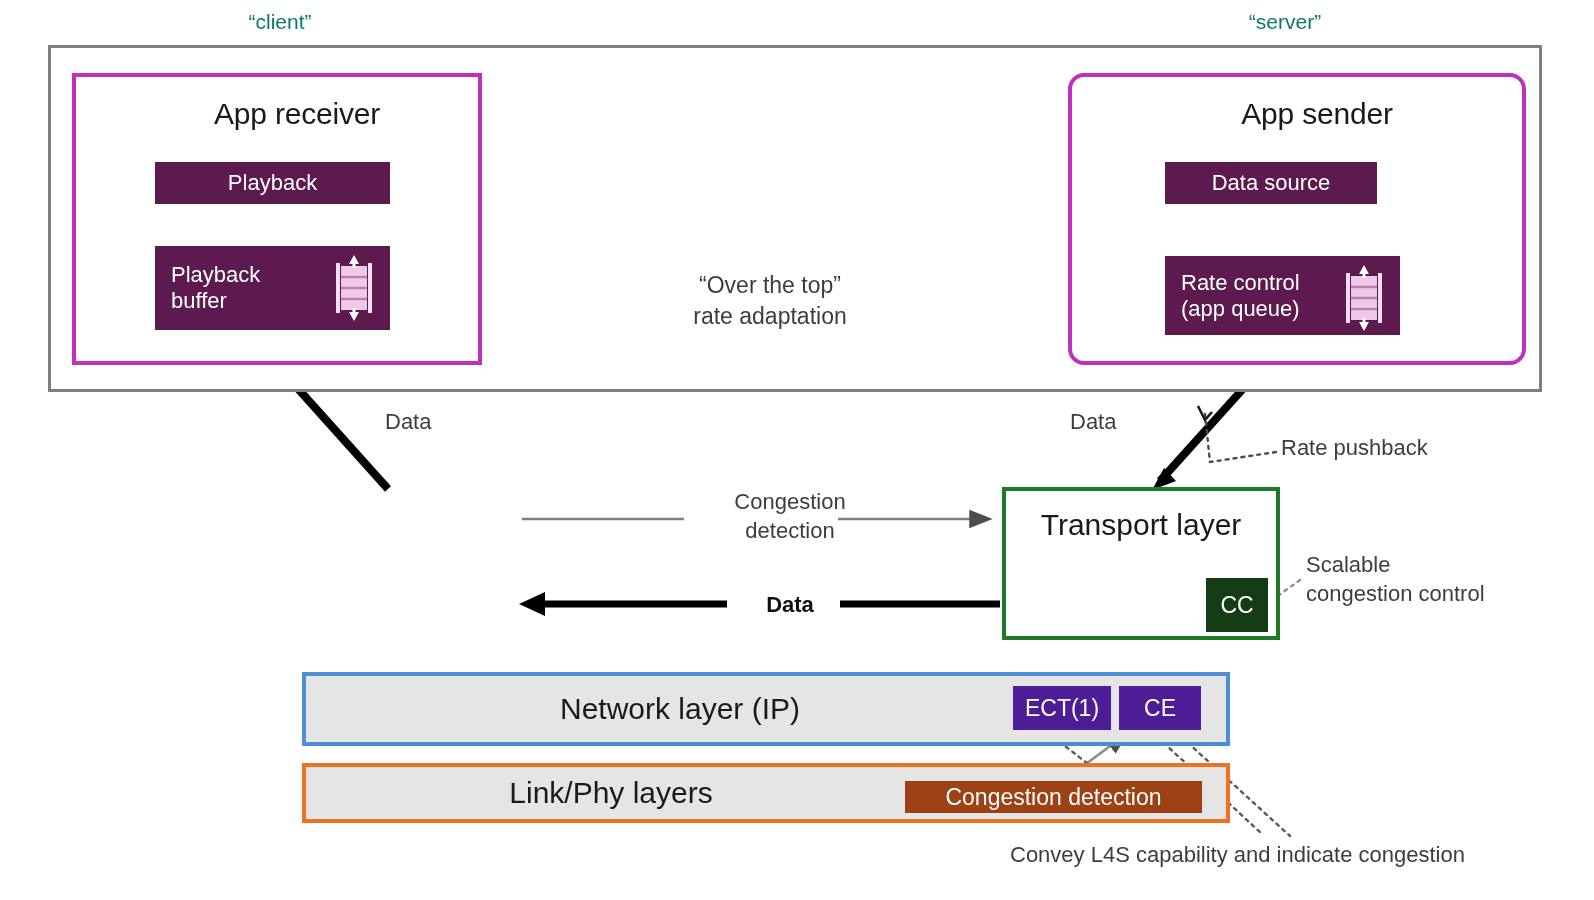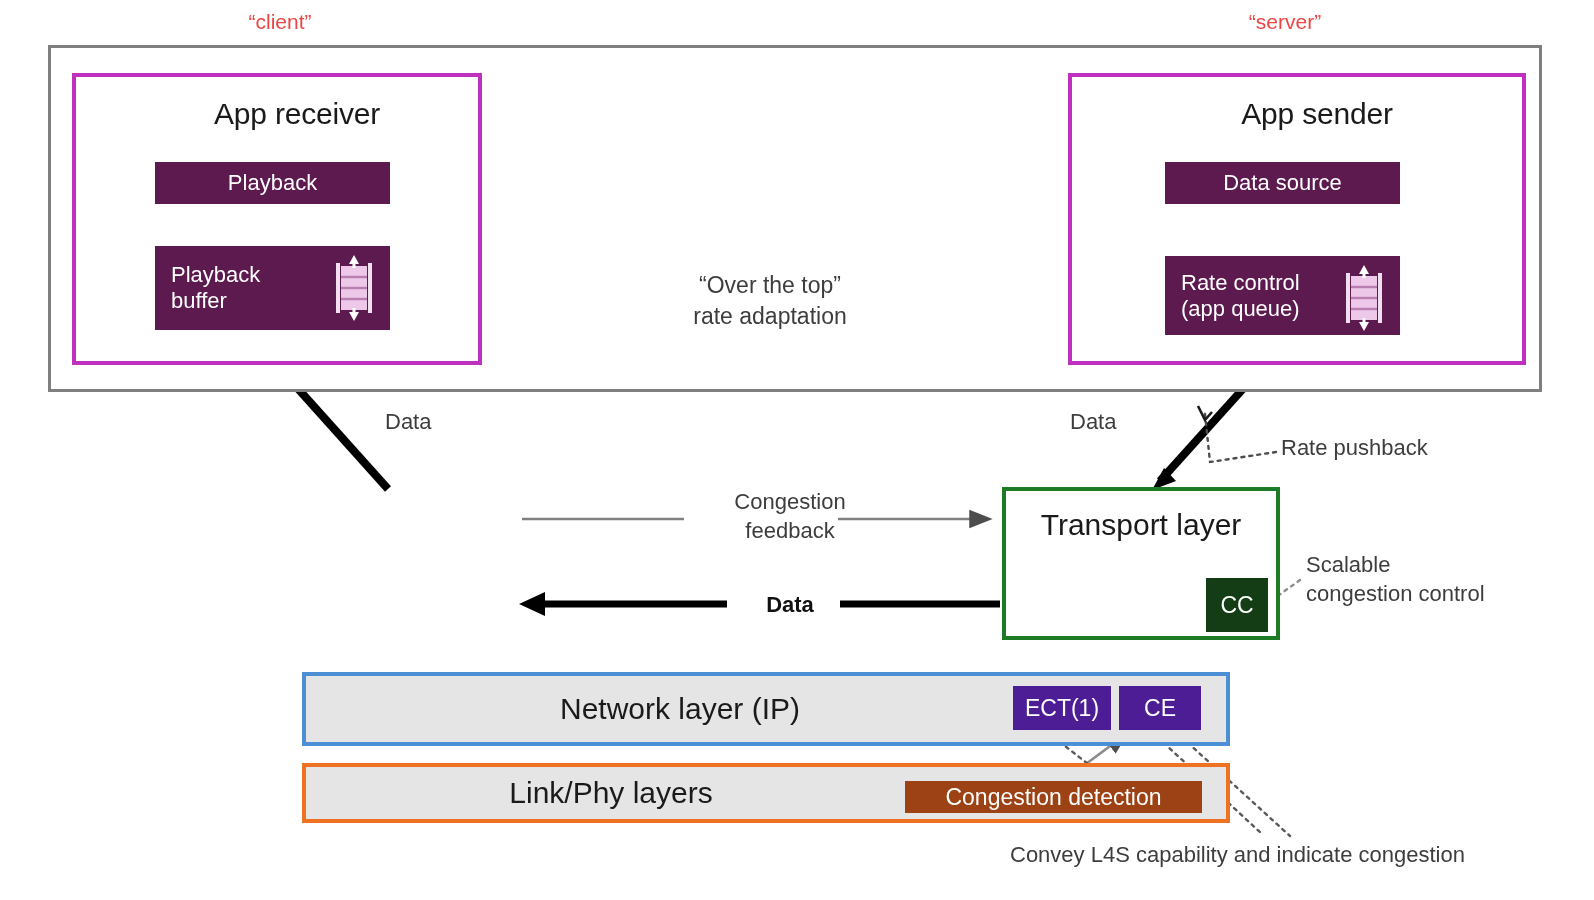--- a/index.html
+++ b/index.html
@@ -33,37 +33,37 @@
     left: 48px; top: 45px; width: 1494px; height: 347px;
     border: 3px solid #7f7f7f;
     background: #ffffff;
   }
   
   .endpoint-box {
     border: 4px solid #bf30bf;
     background: #ffffff;
   }
   .endpoint-client { left: 72px; top: 73px; width: 410px; height: 292px; }
-  .endpoint-server { left: 1068px; top: 73px; width: 458px; height: 292px; }
+  .endpoint-server { left: 1068px; top: 73px; width: 458px; height: 292px; border-radius: 16px; }
 
   .endpoint-title {
     position: absolute;
     left: 0; right: 0;
     top: 20px;
     text-align: center;
     font-size: 30px;
     color: #1a1a1a;
     letter-spacing: -0.2px;
     margin-left: 40px;
   }
 
   
   .role-caption {
     font-size: 21px;
-    color: #ef4444;
+    color: #0f766e;
     text-align: center;
   }
   .role-client { left: 180px; top: 10px; width: 200px; }
   .role-server { left: 1185px; top: 10px; width: 200px; }
 
   
   .app-layer-title {
     left: 560px; top: 100px; width: 420px;
     text-align: center;
     font-size: 31px;
@@ -73,21 +73,21 @@
 
   
   .purple-block {
     background: #5c1a4e;
     color: #ffffff;
     display: flex;
     align-items: center;
   }
   .pb-playback  { left: 155px;  top: 162px; width: 235px; height: 42px; justify-content: center; }
   .pb-buffer    { left: 155px;  top: 246px; width: 235px; height: 84px; justify-content: flex-start; }
-  .pb-datasrc   { left: 1165px; top: 162px; width: 235px; height: 42px; justify-content: center; }
+  .pb-datasrc   { left: 1165px; top: 162px; width: 212px; height: 42px; justify-content: center; }
   .pb-ratectl   { left: 1165px; top: 256px; width: 235px; height: 79px; justify-content: flex-start; }
 
   .purple-block .blk-label {
     font-size: 22px;
     line-height: 1.18;
     white-space: pre-line;
   }
   .pb-buffer  .blk-label,
   .pb-ratectl .blk-label { padding-left: 16px; }
 
@@ -334,21 +334,21 @@
   <div class="abs note note-data-right">Data</div>
 
 
   <div class="abs transport-box tp-right">
     <div class="tp-label">Transport layer</div>
   </div>
 
   <div class="abs cc-chip">CC</div>
 
   <div class="abs note note-cong-fb">Congestion
-feedback</div>
+detection</div>
   <div class="abs note note-data-mid">Data</div>
 
   <div class="abs note note-pushback">Rate pushback</div>
   <div class="abs note note-scalable">Scalable
 congestion control</div>
   <div class="abs note note-convey">Convey L4S capability and indicate congestion</div>
 
   <div class="abs stack-layer net-layer">
     <span class="stack-label">Network layer (IP)</span>
   </div>

